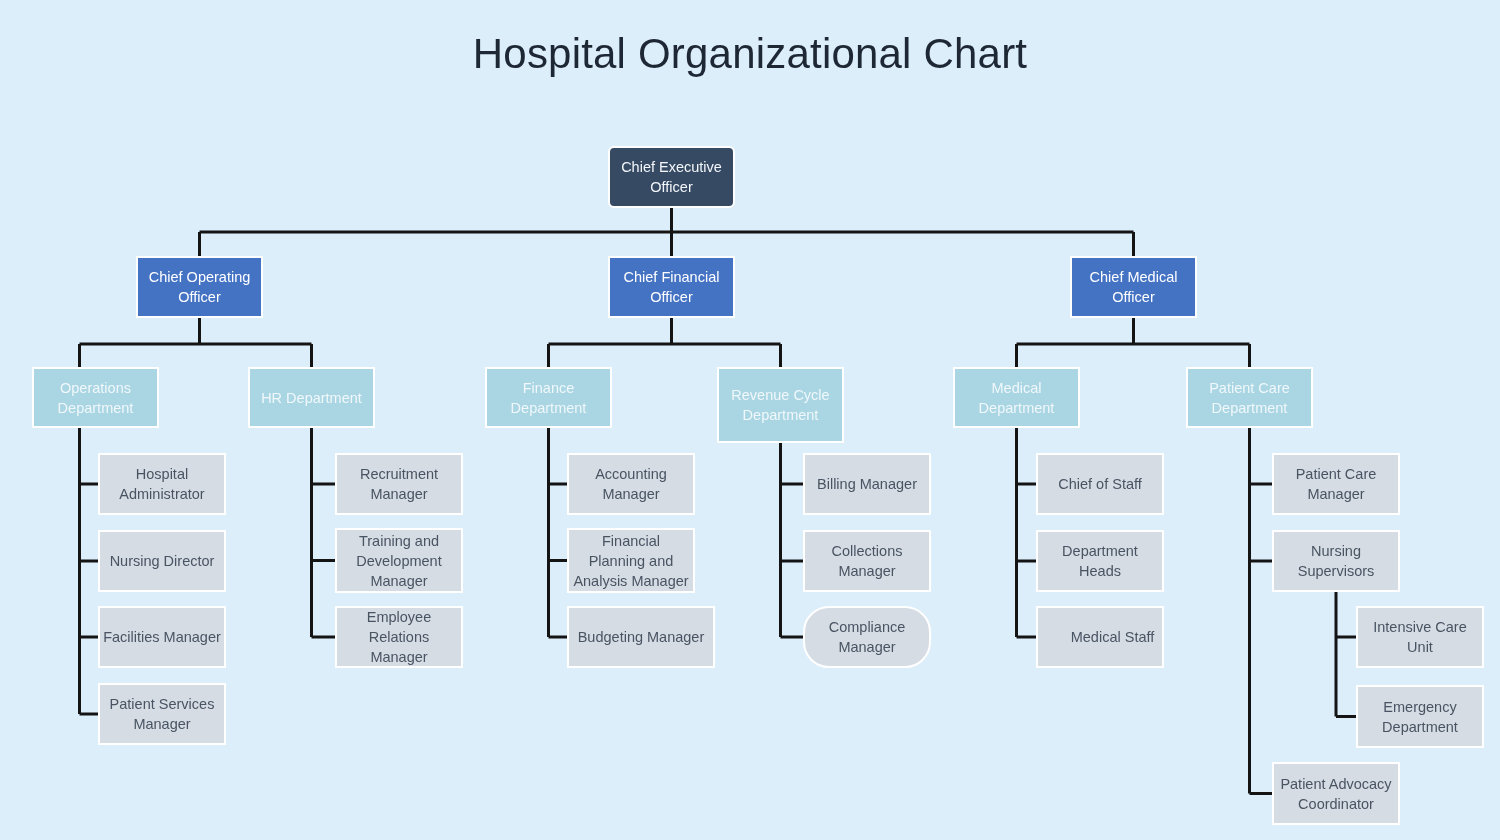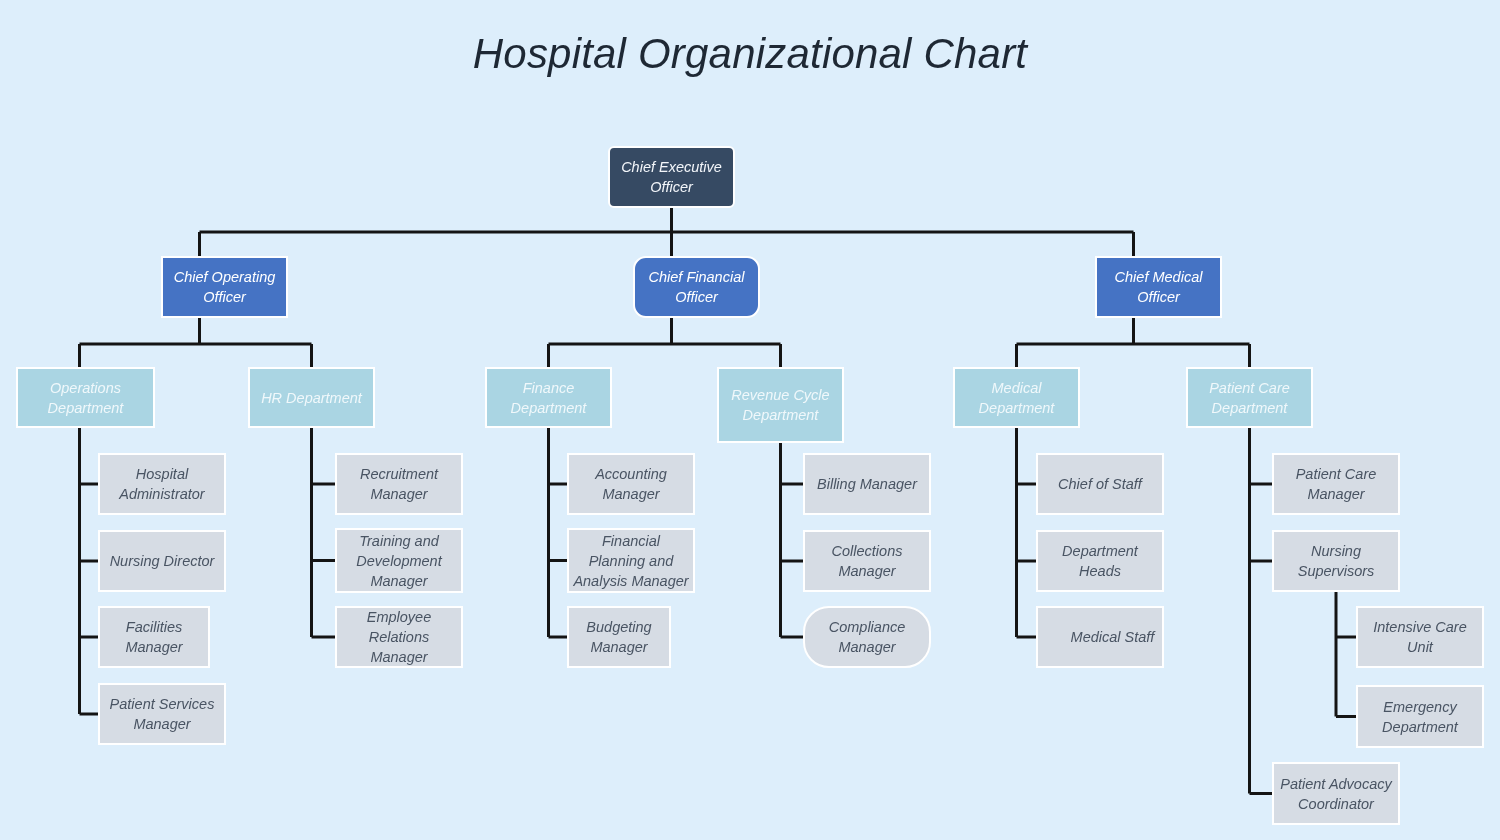--- a/index.html
+++ b/index.html
@@ -2,38 +2,38 @@
 <html><head>
 <meta charset="utf-8">
 <style>
   html,body{margin:0;padding:0;}
   body{
     width:1500px;height:840px;
     background:var(--bg,#ddeefb);
     font-family:"Liberation Sans", sans-serif;
     overflow:hidden;
   }
-  .canvas{position:relative;width:1500px;height:840px;font-style:italic;}
+  .canvas{position:relative;width:1500px;height:840px;}
   .chart-title{
     position:absolute;top:30px;left:0;width:100%;
     margin:0;text-align:center;
     font-size:42px;font-weight:500;letter-spacing:0.2px;
     color:var(--title,#1e2834);
   }
   #connector-layer{position:absolute;left:0;top:0;width:1500px;height:840px;}
   .node{
     position:absolute;box-sizing:border-box;
     display:flex;align-items:center;justify-content:center;
     text-align:center;
     border:2px solid var(--border,#ffffff);
     font-size:14.5px;line-height:1.38;
     padding:2px 3px;
   }
   .node-ceo{background:var(--ceoBox,#364a63);color:#f3f6fa;border-radius:6px;}
-  .node-executive{background:var(--execBox,#4573c4);color:#ffffff;margin-left:25px;}
+  .node-executive{background:var(--execBox,#4573c4);color:#ffffff;}
   .node-department{background:var(--deptBox,#aad5e3);color:#f0f8fb;}
   .node-staff{background:var(--staffBox,#d6dce4);color:var(--staffText,#495463);}
 </style>
 </head>
 <body style="--bg: #ddeefb; --title: #1e2834; --ceoBox: #364a63; --execBox: #4573c4; --deptBox: #aad5e3; --staffBox: #d6dce4; --staffText: #495463; --border: #ffffff;">
 
 <div class="canvas">
   <h1 class="chart-title">Hospital Organizational Chart</h1>
   <svg id="connector-layer" viewBox="0 0 1500 840" fill="none">
       <path d="M 671.5 208 V 232" stroke="#141414" stroke-width="3"></path>
@@ -82,27 +82,27 @@
       <path d="M 1336 637 H 1356" stroke="#141414" stroke-width="3"></path>
       <path d="M 1336 716.5 H 1356" stroke="#141414" stroke-width="3"></path>
     </svg>
   <div id="nodes">
       <div class="node node-ceo" style="left: 608px; top: 146px; width: 127px; height: 62px;">
         <span>Chief Executive Officer</span>
       </div>
       <div class="node node-executive" style="left: 136px; top: 256px; width: 127px; height: 62px;">
         <span>Chief Operating Officer</span>
       </div>
-      <div class="node node-executive" style="left: 608px; top: 256px; width: 127px; height: 62px; border-radius: 13px;">
+      <div class="node node-executive" style="left: 608px; top: 256px; width: 127px; height: 62px;">
         <span>Chief Financial Officer</span>
       </div>
       <div class="node node-executive" style="left: 1070px; top: 256px; width: 127px; height: 62px;">
         <span>Chief Medical Officer</span>
       </div>
-      <div class="node node-department" style="left: 16px; top: 367px; width: 139px; height: 61px;">
+      <div class="node node-department" style="left: 32px; top: 367px; width: 127px; height: 61px;">
         <span>Operations Department</span>
       </div>
       <div class="node node-department" style="left: 248px; top: 367px; width: 127px; height: 61px;">
         <span>HR Department</span>
       </div>
       <div class="node node-department" style="left: 485px; top: 367px; width: 127px; height: 61px;">
         <span>Finance Department</span>
       </div>
       <div class="node node-department" style="left: 717px; top: 367px; width: 127px; height: 76px;">
         <span>Revenue Cycle Department</span>
@@ -112,42 +112,42 @@
       </div>
       <div class="node node-department" style="left: 1186px; top: 367px; width: 127px; height: 61px;">
         <span>Patient Care Department</span>
       </div>
       <div class="node node-staff" style="left: 98px; top: 453px; width: 128px; height: 62px;">
         <span>Hospital Administrator</span>
       </div>
       <div class="node node-staff" style="left: 98px; top: 530px; width: 128px; height: 62px;">
         <span>Nursing Director</span>
       </div>
-      <div class="node node-staff" style="left: 98px; top: 606px; width: 112px; height: 62px;">
+      <div class="node node-staff" style="left: 98px; top: 606px; width: 128px; height: 62px;">
         <span>Facilities Manager</span>
       </div>
       <div class="node node-staff" style="left: 98px; top: 683px; width: 128px; height: 62px;">
         <span>Patient Services Manager</span>
       </div>
       <div class="node node-staff" style="left: 335px; top: 453px; width: 128px; height: 62px;">
         <span>Recruitment Manager</span>
       </div>
       <div class="node node-staff" style="left: 335px; top: 528px; width: 128px; height: 65px;">
         <span>Training and Development Manager</span>
       </div>
       <div class="node node-staff" style="left: 335px; top: 606px; width: 128px; height: 62px;">
         <span>Employee Relations Manager</span>
       </div>
       <div class="node node-staff" style="left: 567px; top: 453px; width: 128px; height: 62px;">
         <span>Accounting Manager</span>
       </div>
       <div class="node node-staff" style="left: 567px; top: 528px; width: 128px; height: 65px;">
         <span>Financial Planning and Analysis Manager</span>
       </div>
-      <div class="node node-staff" style="left: 567px; top: 606px; width: 104px; height: 62px;">
+      <div class="node node-staff" style="left: 567px; top: 606px; width: 148px; height: 62px;">
         <span>Budgeting Manager</span>
       </div>
       <div class="node node-staff" style="left: 803px; top: 453px; width: 128px; height: 62px;">
         <span>Billing Manager</span>
       </div>
       <div class="node node-staff" style="left: 803px; top: 530px; width: 128px; height: 62px;">
         <span>Collections Manager</span>
       </div>
       <div class="node node-staff" style="left: 803px; top: 606px; width: 128px; height: 62px; border-radius: 26px;">
         <span>Compliance Manager</span>

